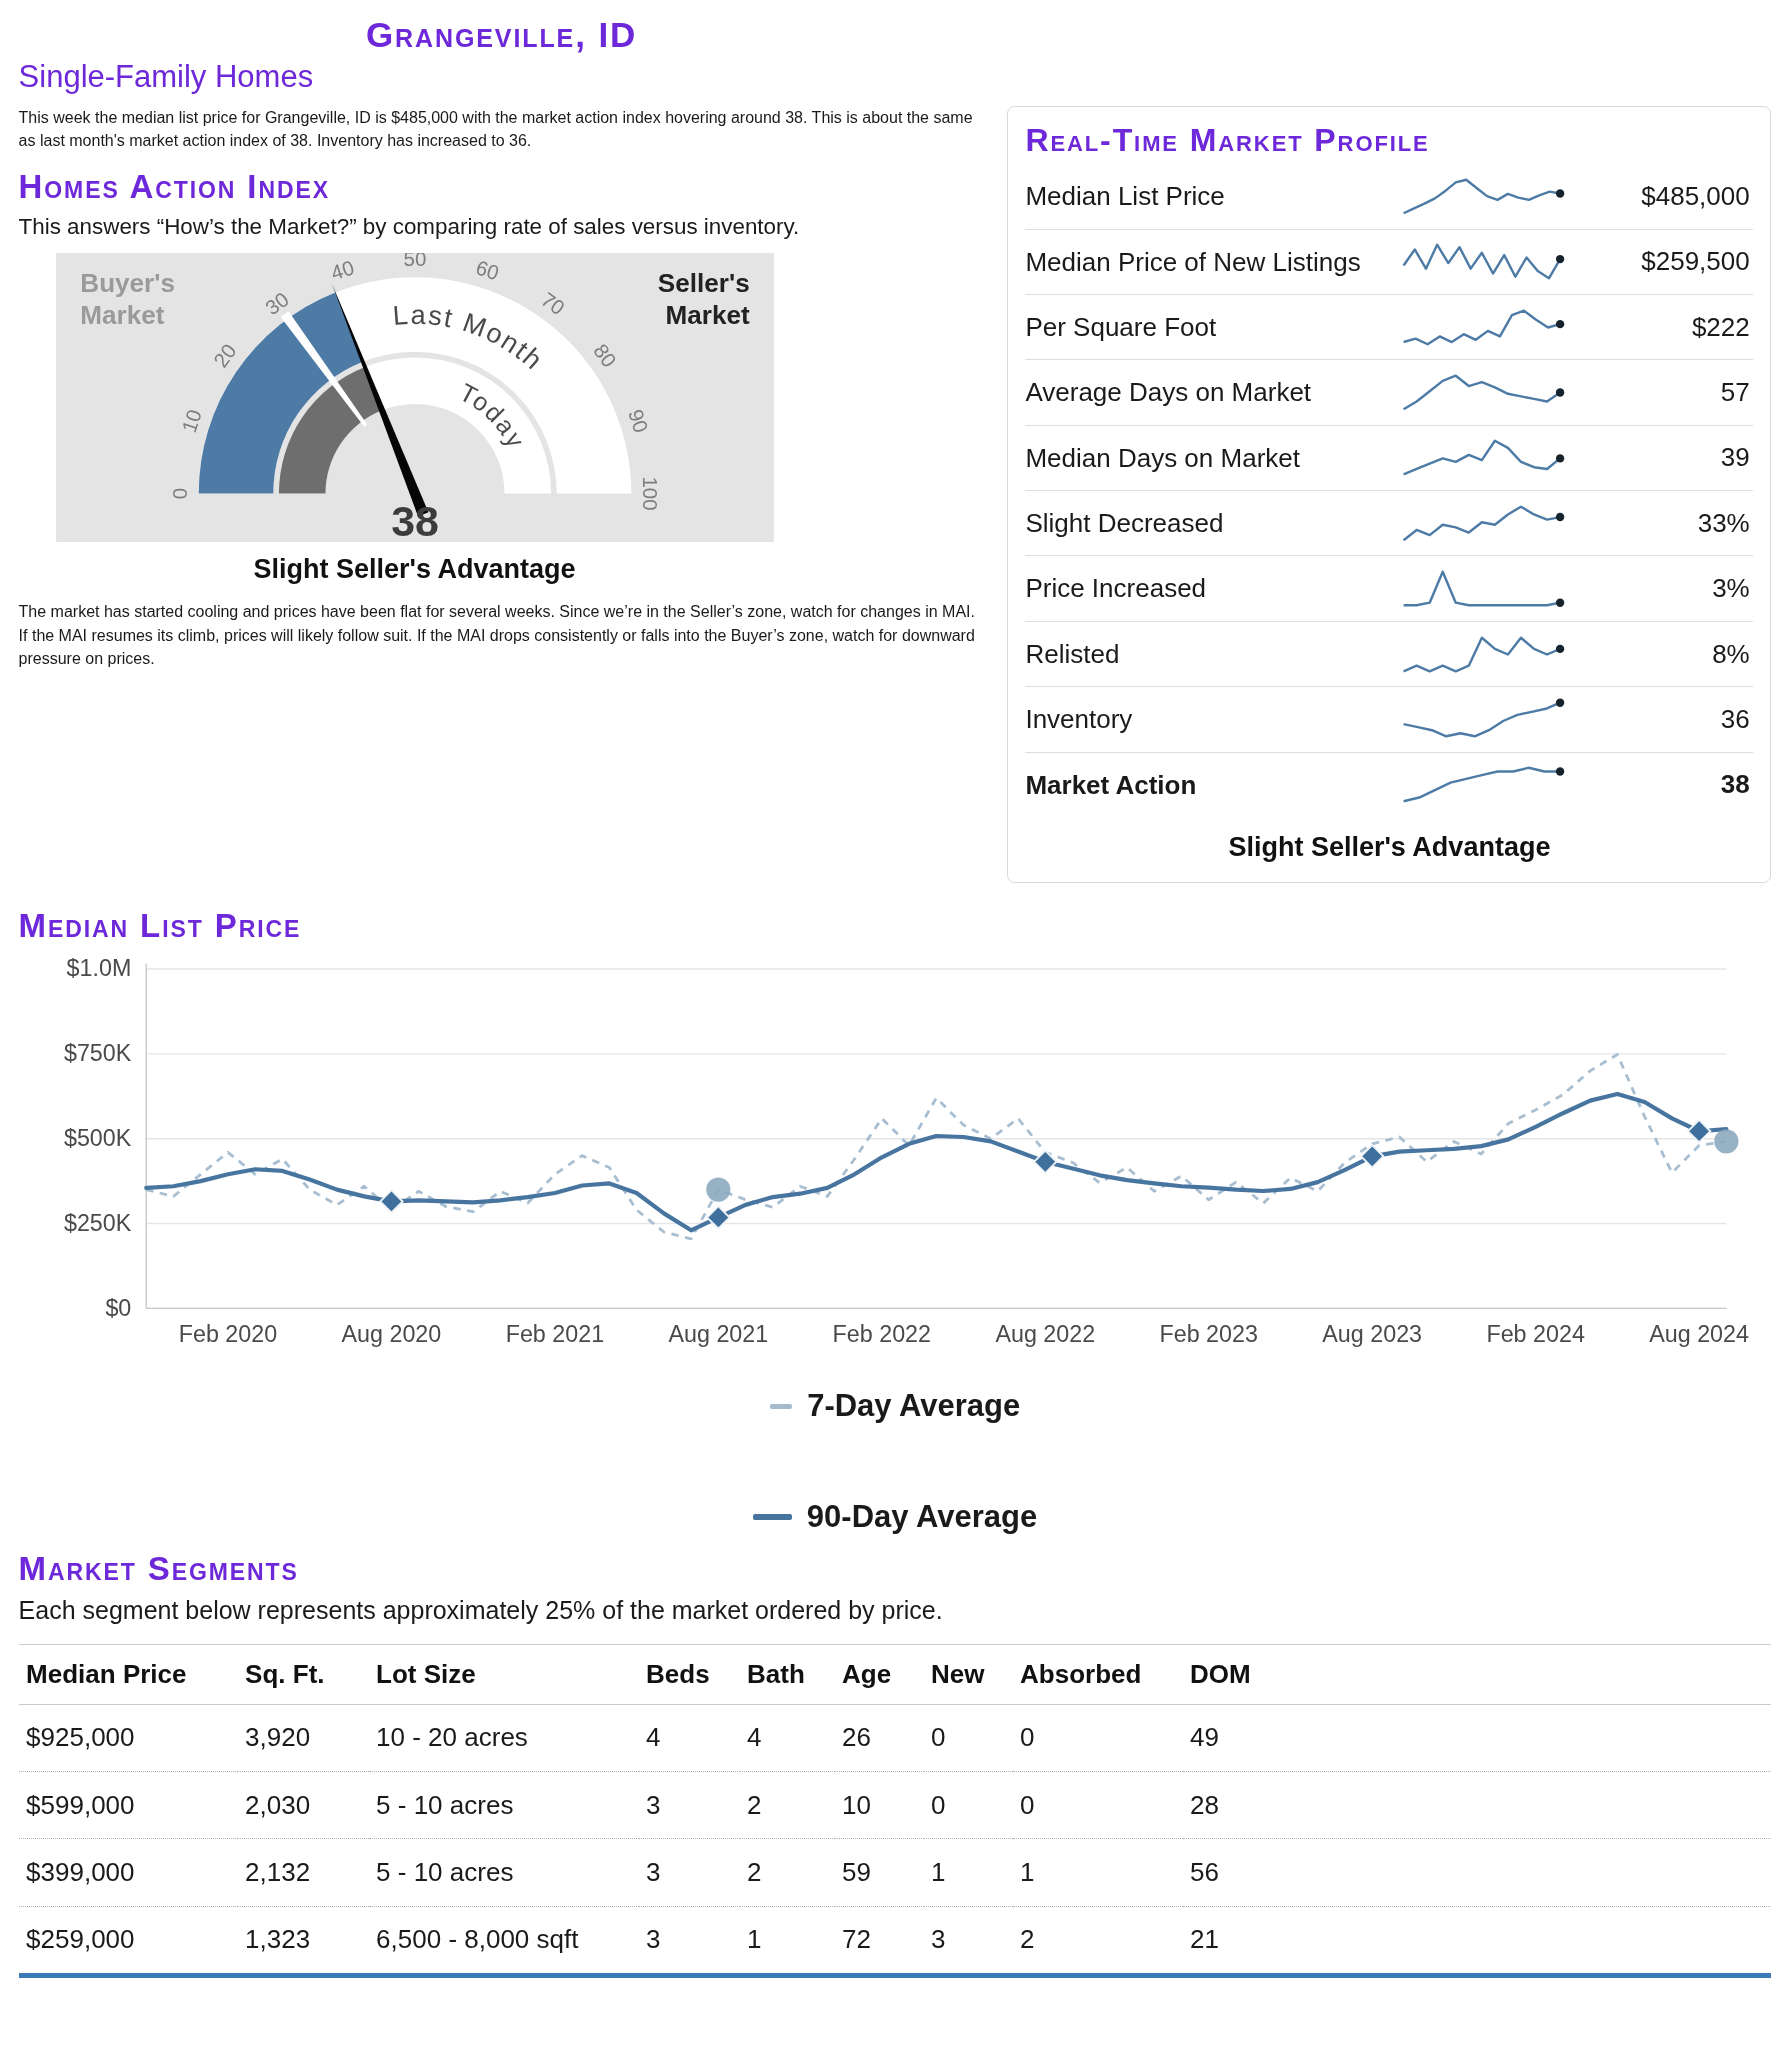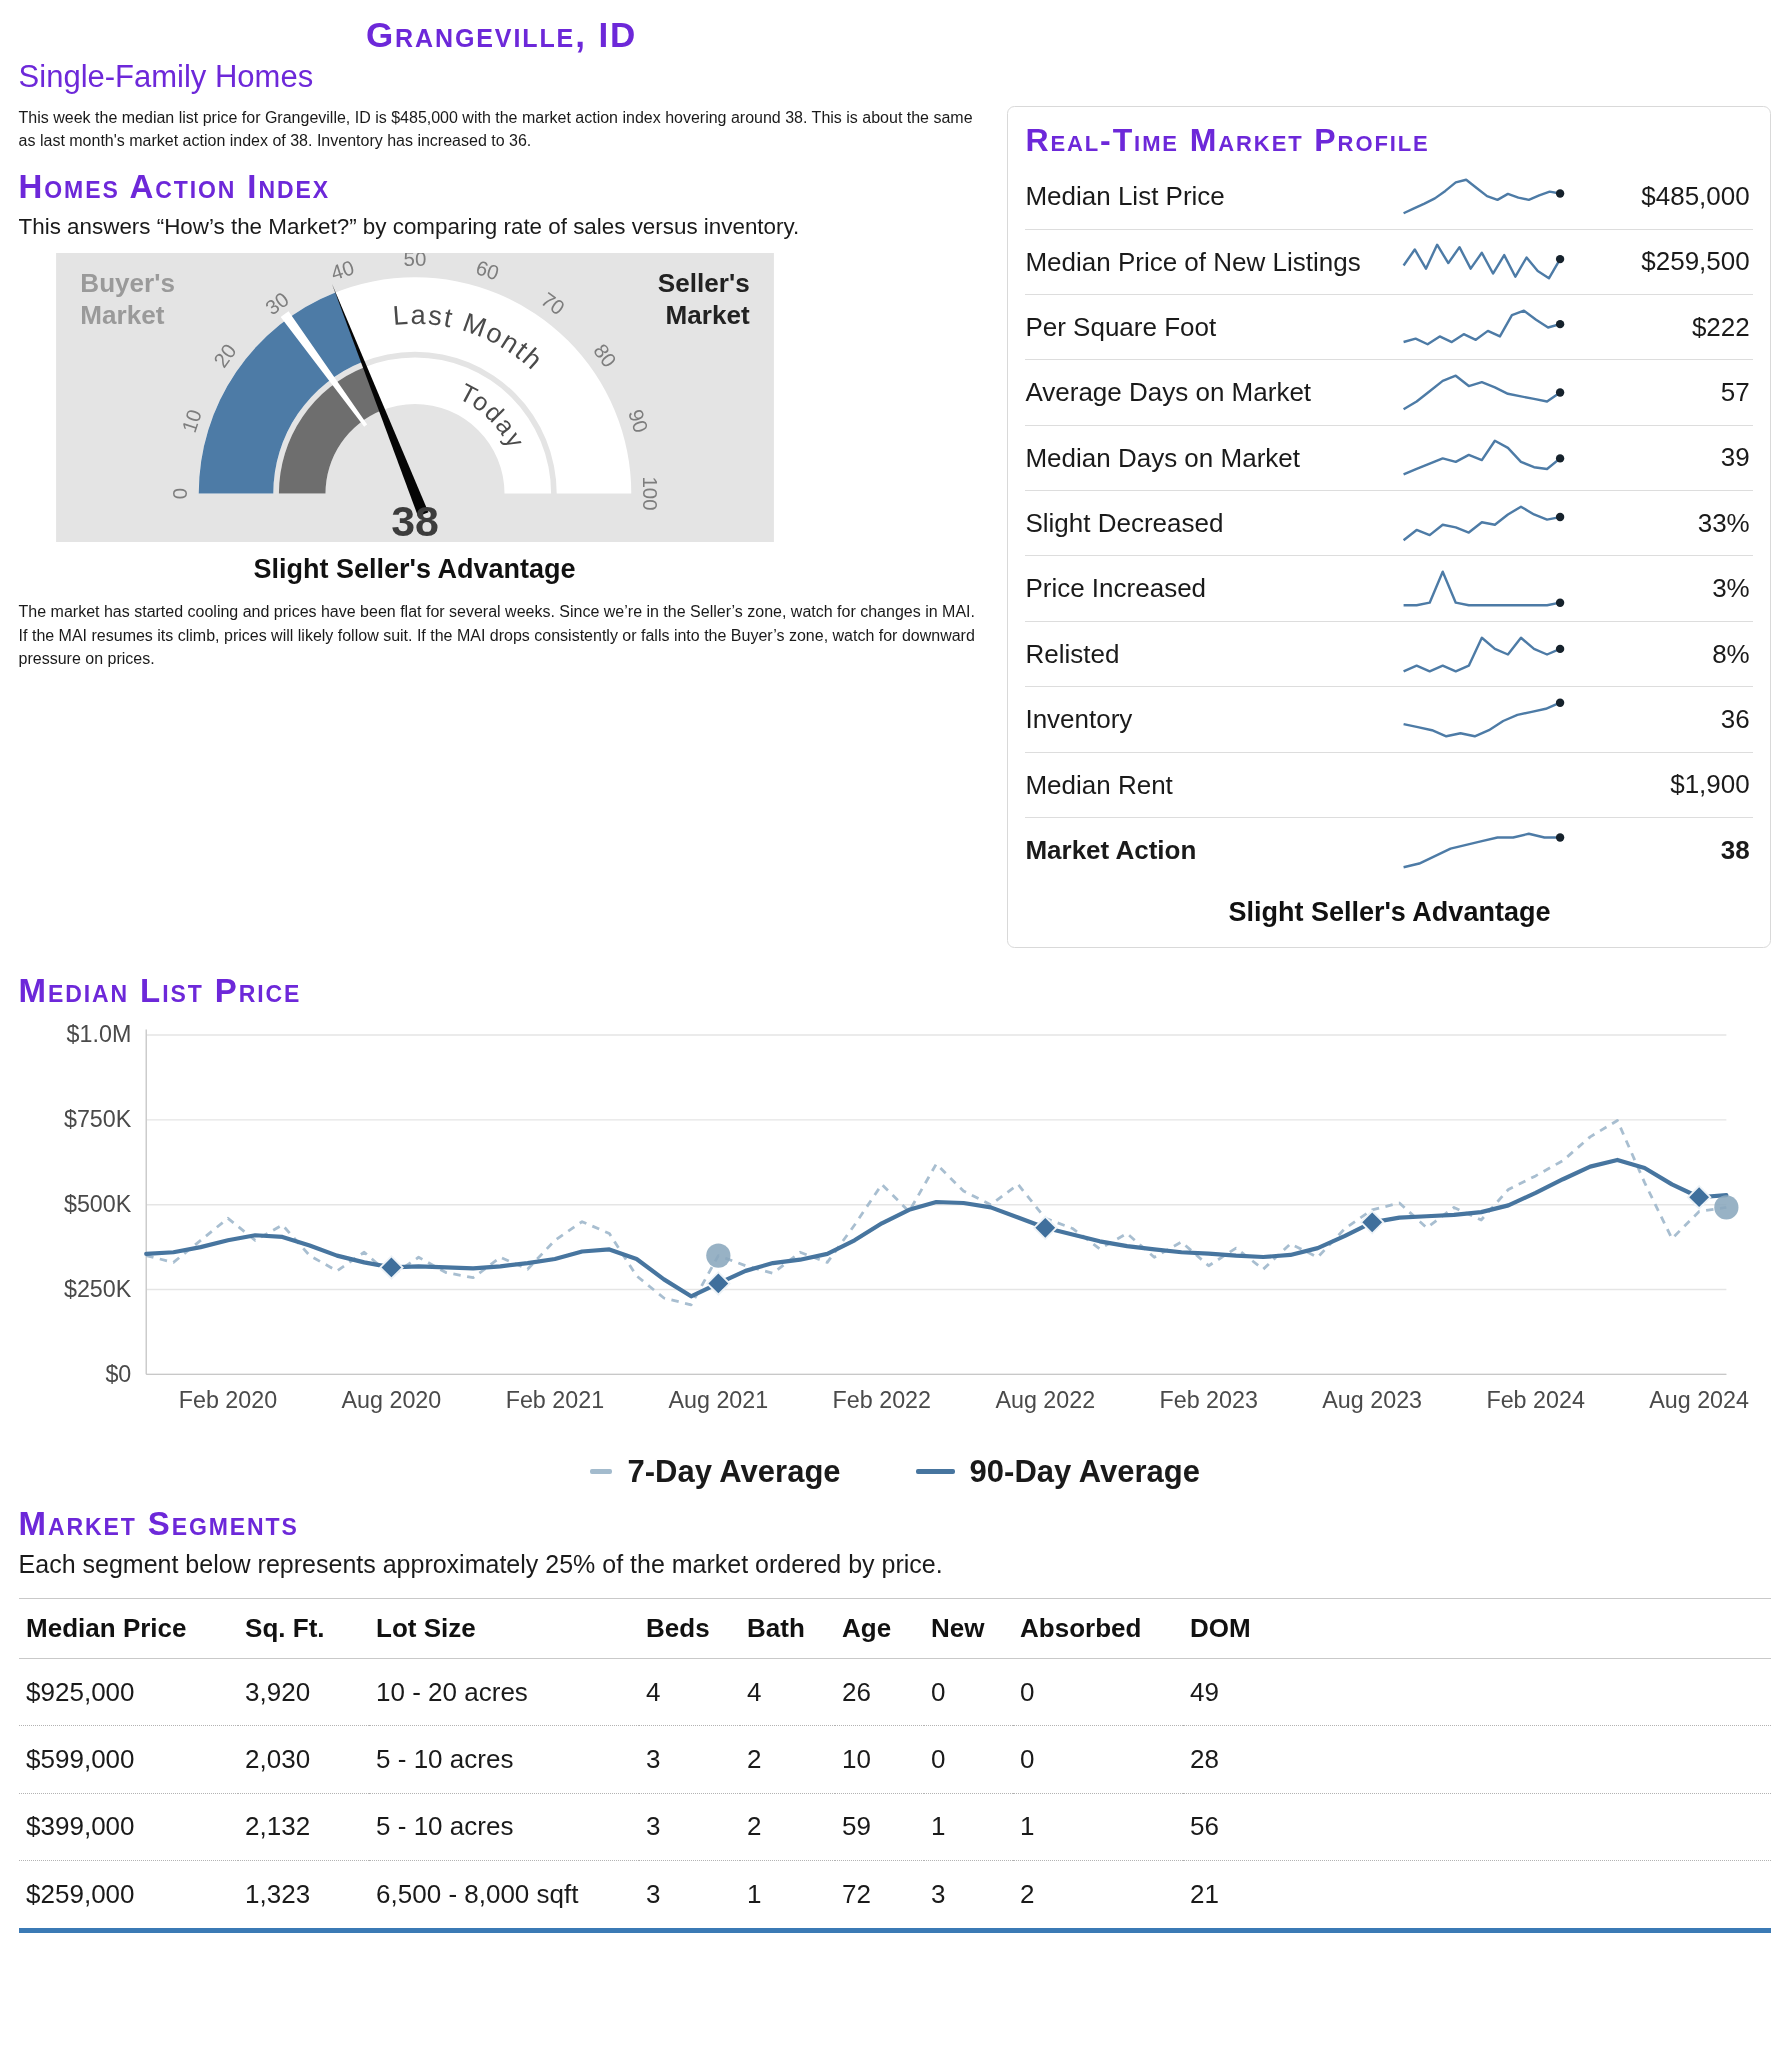--- a/index.html
+++ b/index.html
@@ -18,21 +18,21 @@
   .profile-panel .section-heading{margin:3.7px 0 5.6px;font-size:32px;}
   .profile-row{display:grid;grid-template-columns:373px 196px 1fr;align-items:center;border-bottom:0.9px solid #ddd;min-height:57px;padding:3.7px 0;}
   .profile-row:last-child{border-bottom:none;}
   .p-label{font-size:26px;line-height:1.25;}
   .p-spark{display:flex;align-items:center;}
   .p-value{font-size:26px;text-align:right;padding-right:3.7px;}
   .bold{font-weight:700;}
   .profile-footer{font-size:27px;font-weight:700;text-align:center;padding:15px 0 3.7px;color:#111;}
   .chart-heading{margin-top:24px;}
   .chart-wrap{margin:5.6px 0 0 34px;}
-  .legend{display:flex;justify-content:center;align-items:center;gap:75px;font-size:31px;font-weight:700;color:#1a1a1a;margin:13px 0 3.7px;}
+  .legend{display:flex;justify-content:center;align-items:center;gap:75px;font-size:31px;font-weight:700;color:#1a1a1a;margin:13px 0 3.7px;flex-direction:column;}
   .legend-item{display:flex;align-items:center;gap:15px;}
   .sw{display:inline-block;border-radius:1.9px;}
   .sw7{width:22.4px;height:4.7px;background:#a3bbcd;}
   .sw90{width:39px;height:5.6px;background:#47759f;}
   .segments-sub{font-size:25px;margin:3.7px 0 11.2px;}
   table.segments{width:100%;border-collapse:collapse;border-top:0.9px solid #c9c9c9;border-bottom:5.6px solid #3b7ab5;margin-top:19px;}
   table.segments th{text-align:left;font-size:26px;font-weight:700;padding:14px 7.5px;border-bottom:0.9px solid #c9c9c9;color:#111;}
   table.segments td{font-size:26px;padding:17.7px 7.5px;border-bottom:0.9px dotted #b3b3b3;}
   table.segments tbody tr:last-child td{border-bottom:none;}
 </style>
@@ -173,25 +173,20 @@
           </div>
           <div class="profile-row">
             <div class="p-label">Inventory</div>
             <div class="p-spark">
               <svg width="177" height="45" viewBox="0 0 190 48">
                 <polyline points="6.0,28.9 21.3,32.2 36.5,35.5 51.8,42.0 67.1,38.7 82.4,42.0 97.6,35.5 112.9,25.6 128.2,19.1 143.5,15.8 158.7,12.5 174.0,6.0" fill="none" stroke="#4d7ba6" stroke-width="2.6" stroke-linejoin="round"></polyline>
                 <circle cx="174" cy="6" r="4.5" fill="#16222c"></circle>
               </svg>
             </div>
             <div class="p-value">36</div>
-          </div>
-          <div class="profile-row">
-            <div class="p-label">Median Rent</div>
-            <div class="p-spark"></div>
-            <div class="p-value">$1,900</div>
           </div>
           <div class="profile-row">
             <div class="p-label bold">Market Action</div>
             <div class="p-spark">
               <svg width="177" height="45" viewBox="0 0 190 48">
                 <polyline points="6.0,42.0 22.8,38.0 39.6,30.0 56.4,22.0 73.2,18.0 90.0,14.0 106.8,10.0 123.6,10.0 140.4,6.0 157.2,10.0 174.0,10.0" fill="none" stroke="#4d7ba6" stroke-width="2.6" stroke-linejoin="round"></polyline>
                 <circle cx="174" cy="10" r="4.5" fill="#16222c"></circle>
               </svg>
             </div>
             <div class="p-value bold">38</div>

